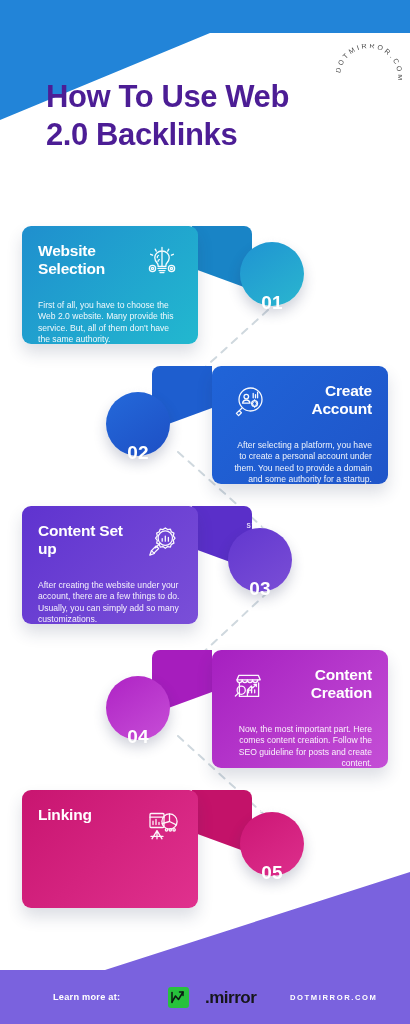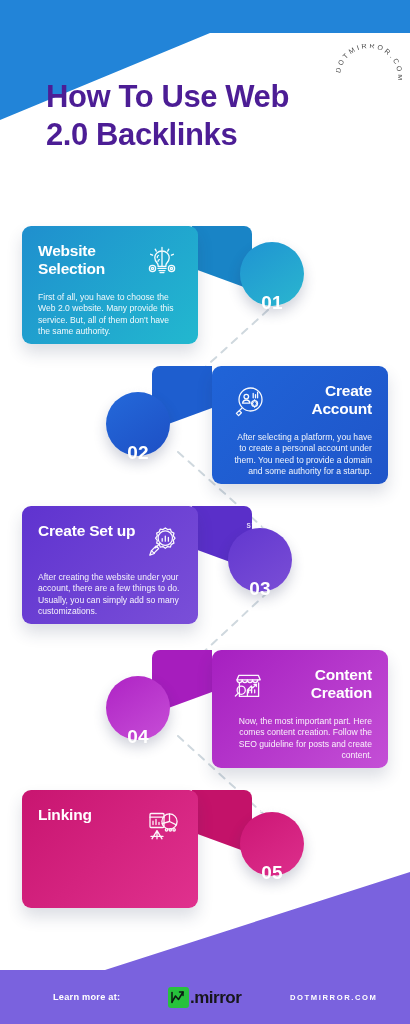--- a/index.html
+++ b/index.html
@@ -81,21 +81,21 @@
   }
   .card.right .card-head { flex-direction: row; }
   .card-title {
     font-size: 15.5px; line-height: 18px;
     font-weight: 700; letter-spacing: -0.2px;
     flex: 1;
   }
   .card-icon { width: 40px; height: 40px; flex: none; opacity: .96; }
   .card-icon svg { display: block; width: 40px; height: 40px; }
   .card-body {
-    margin-top: 6px;
+    margin-top: 14px;
     font-size: 8.6px; line-height: 11.4px;
     color: rgba(255,255,255,.93);
   }
 
   
   .badge {
     position: absolute;
     width: 64px; height: 64px;
     border-radius: 50%;
     display: flex; flex-direction: column;
@@ -122,21 +122,21 @@
     display: flex; align-items: center;
     z-index: 6;
   }
   .footer-learn {
     position: absolute; left: 53px;
     font-size: 9.2px; font-weight: 700; color: #ffffff;
     letter-spacing: .25px;
   }
   .footer-logo {
     position: absolute; left: 168px;
-    display: flex; align-items: center; gap: 1px;
+    display: flex; align-items: center; gap: 16px;
   }
   .logo-mark {
     width: 21px; height: 21px; border-radius: 3px;
     background: #27c23c;
     display: flex; align-items: center; justify-content: center;
   }
   .logo-word {
     font-size: 17px; font-weight: 700; color: #16161a;
     letter-spacing: -0.5px; line-height: 17px;
   }
@@ -229,21 +229,21 @@
     <div class="badge" style="left:106px; top:26px; background:linear-gradient(145deg,#2469da 0%,#1d4fc4 100%)">
       <div class="badge-label">STAGE</div>
       <div class="badge-num">02</div>
     </div>
   </div>
 
   <div class="stage" style="top:506px">
     <div class="ribbon left" style="background:#5a2fc9"></div>
     <div class="card left" style="background:linear-gradient(135deg,#5f33cf 0%,#7a4fd8 100%)">
       <div class="card-head">
-        <div class="card-title">Create Set up</div>
+        <div class="card-title">Content Set up</div>
         <div class="card-icon">
           <svg viewBox="0 0 40 40" fill="none" stroke="#ffffff" stroke-width="1.3" stroke-linecap="round" stroke-linejoin="round">
             <path d="M23.3 5.9l2.3 1.7 2.8-.5.9 2.7 2.6 1.2-.6 2.8 1.7 2.3-1.7 2.3.6 2.8-2.6 1.2-.9 2.7-2.8-.5-2.3 1.7-2.3-1.7-2.8.5-.9-2.7-2.6-1.2.6-2.8-1.7-2.3 1.7-2.3-.6-2.8 2.6-1.2.9-2.7 2.8.5z"></path>
             <circle cx="23.3" cy="16.1" r="7.2"></circle>
             <path d="M20.2 19.2v-2.6M23.3 19.2v-5.1M26.4 19.2v-3.8"></path>
             <path d="M18.2 21.2l-4.6 4.6M14.1 24l-4.6 4.6 2.5 2.5 4.6-4.6z"></path>
             <path d="M9.5 28.6l-1.7 4.6 4.6-1.7"></path>
           </svg>
         </div>
       </div>

